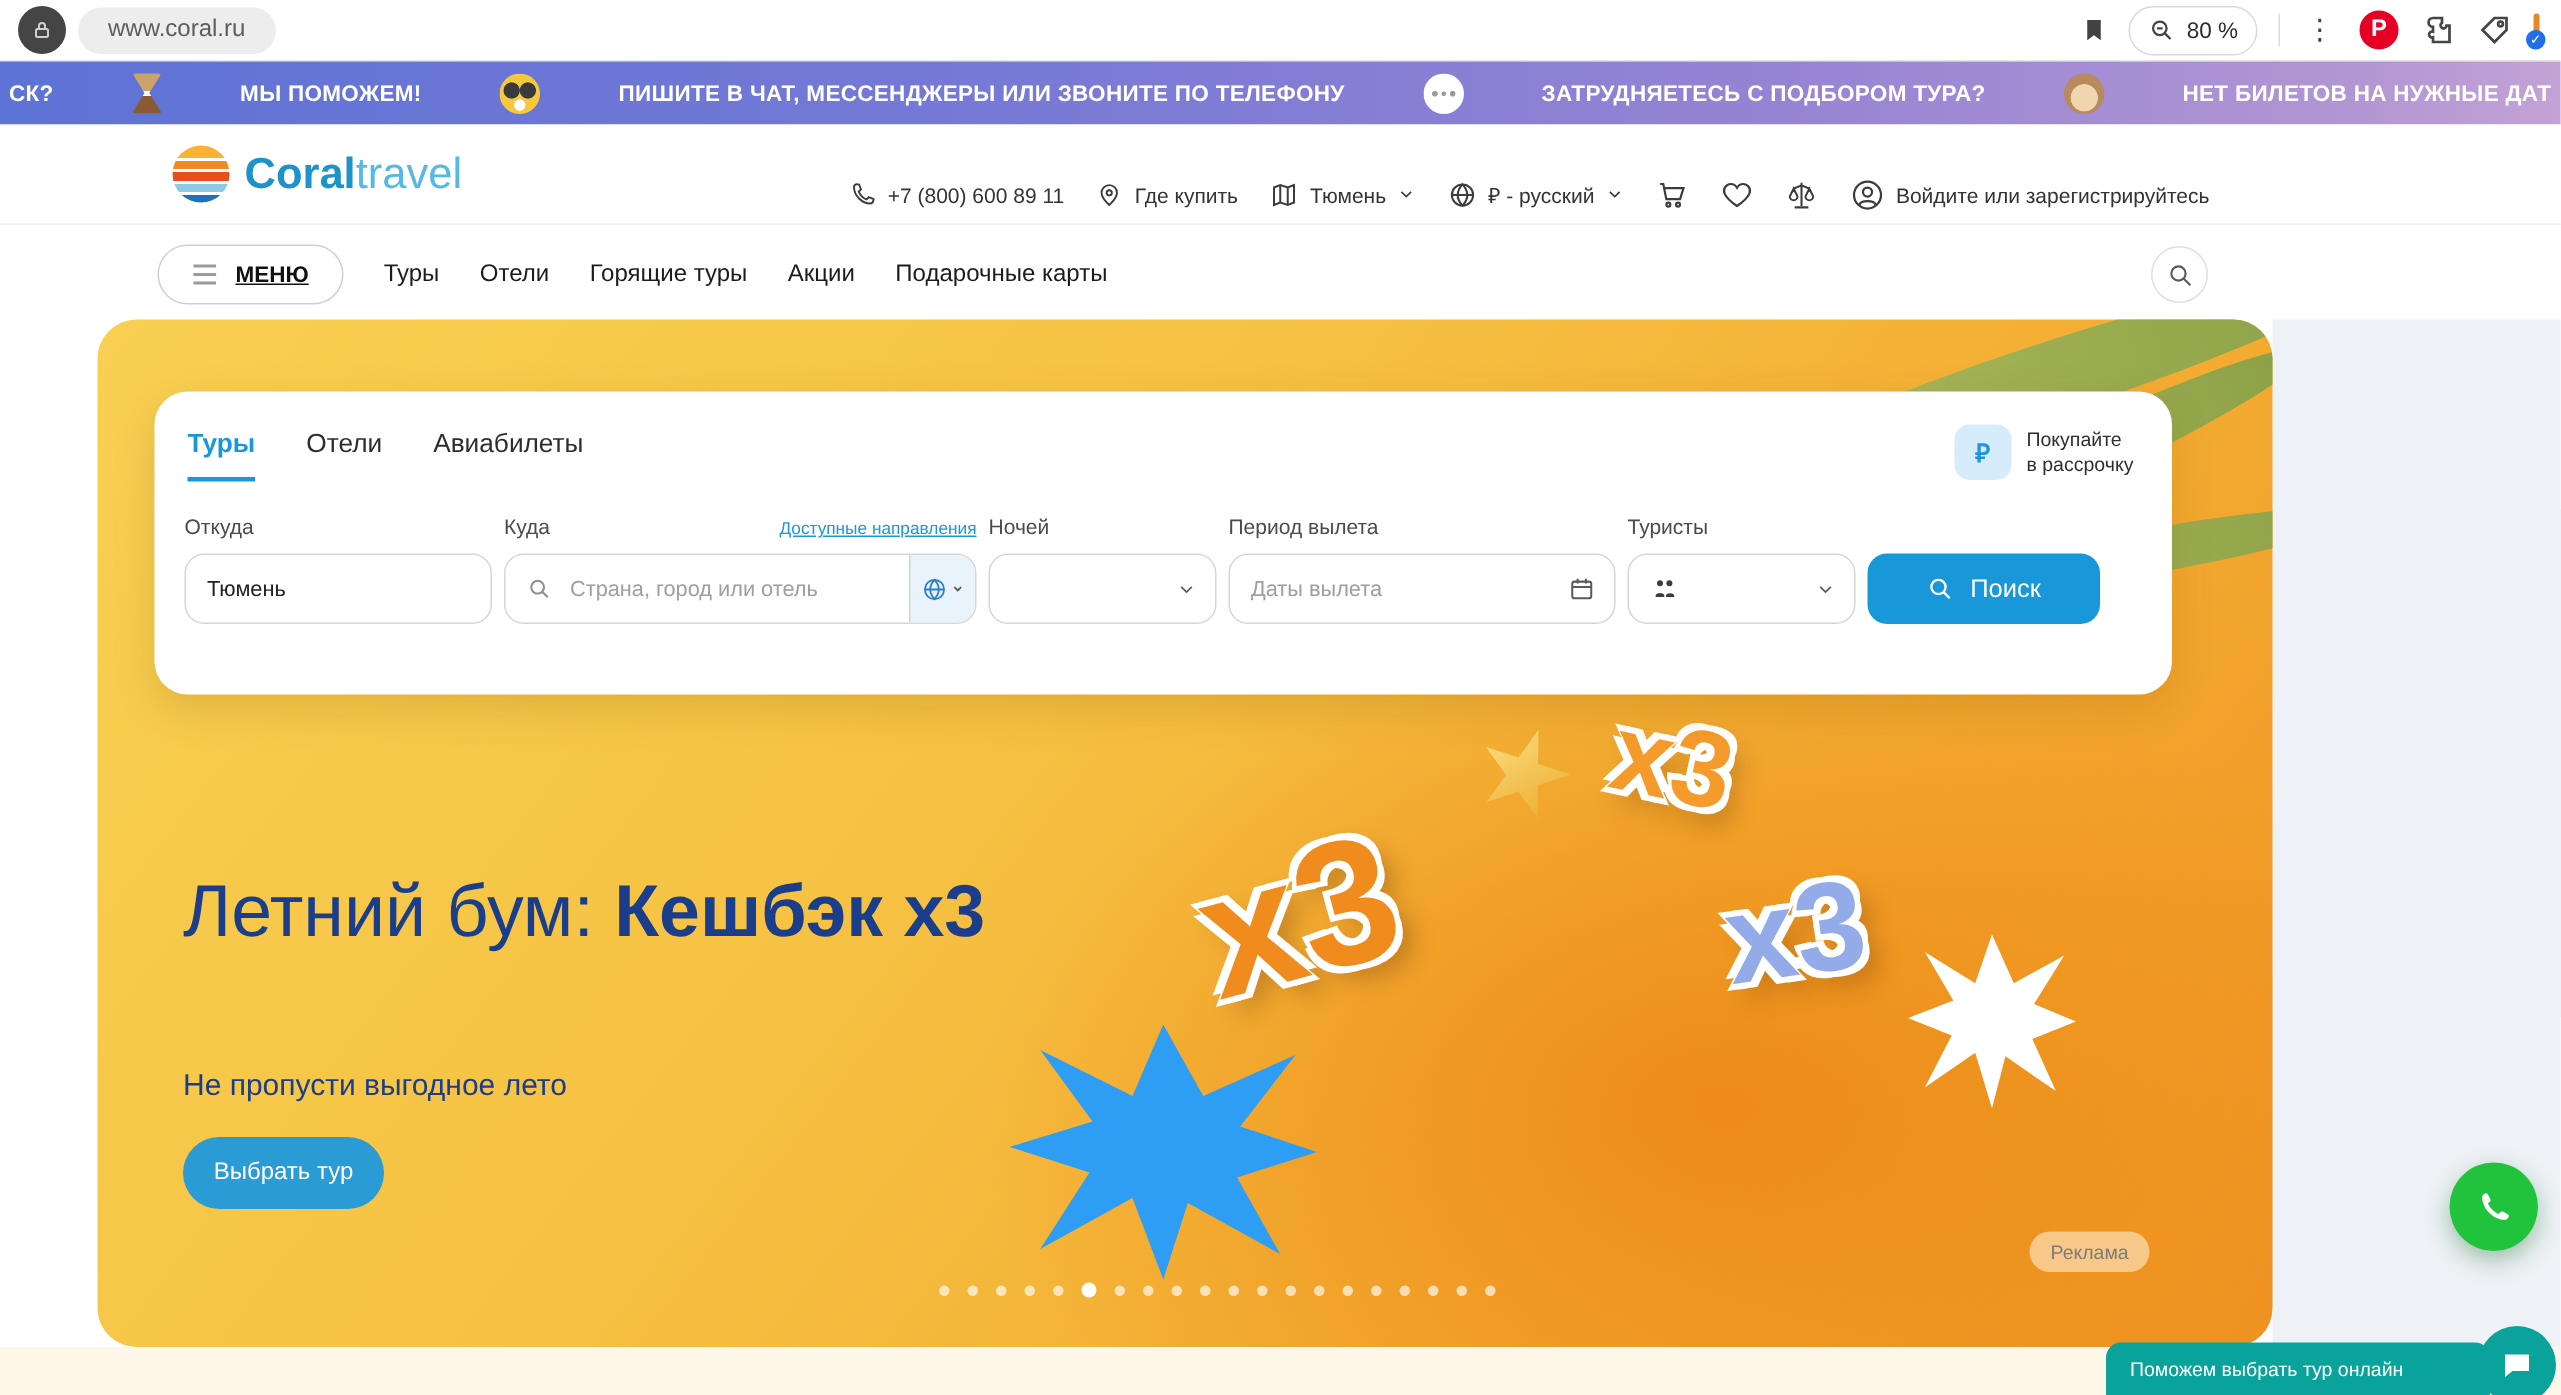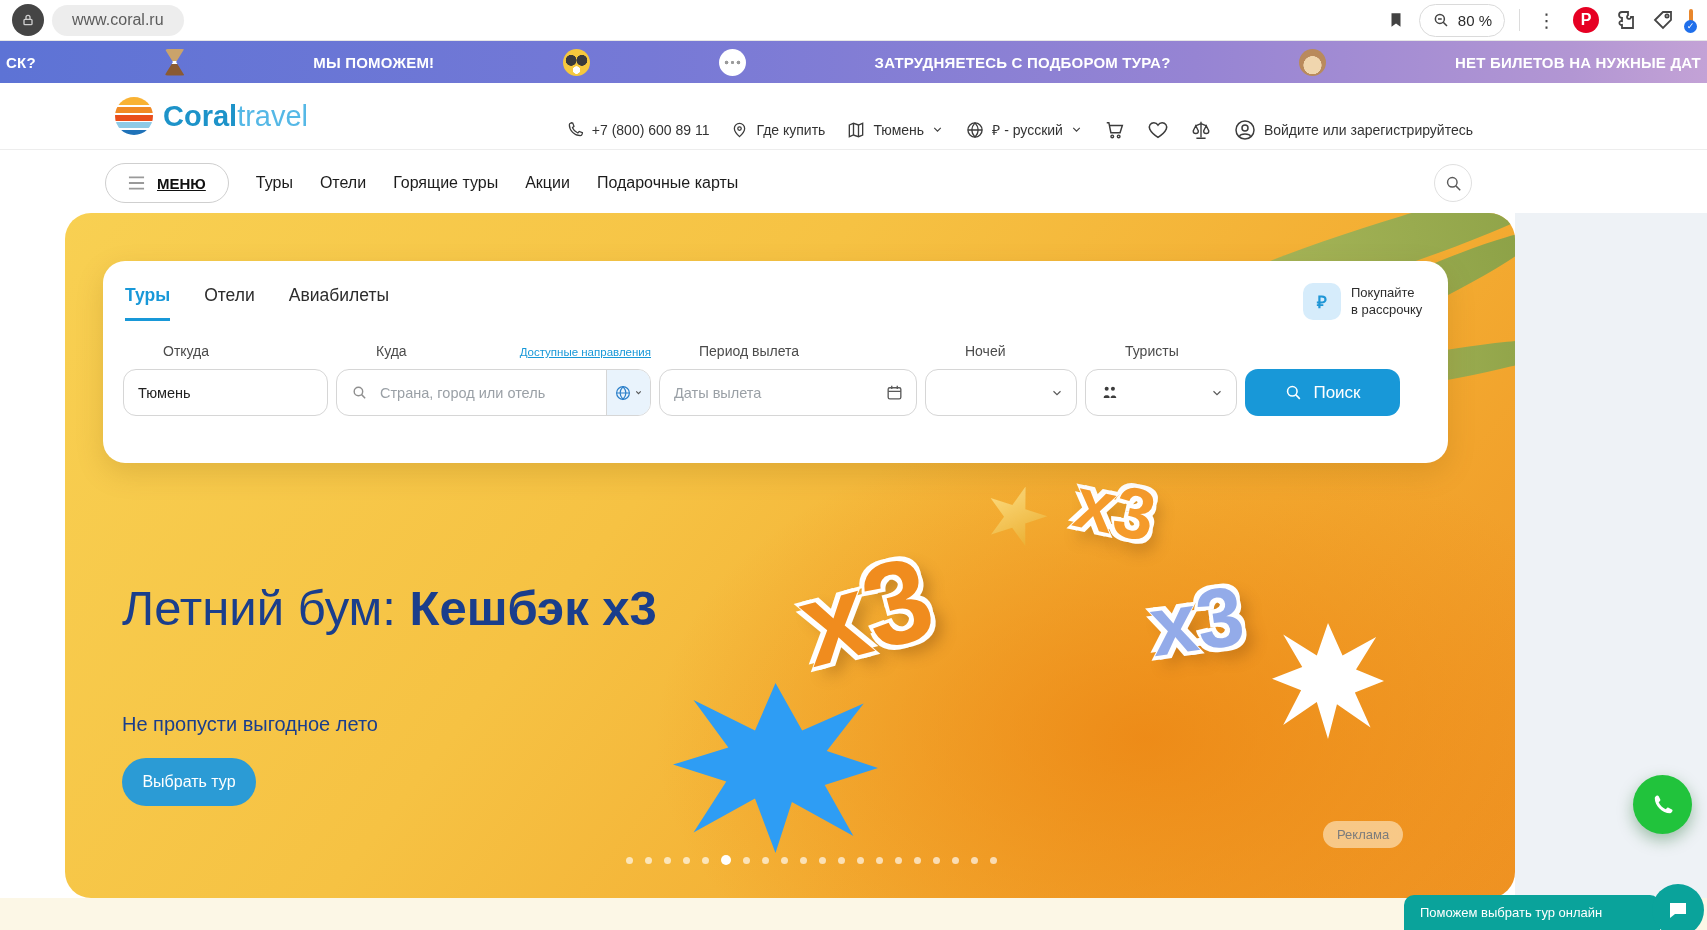--- a/index.html
+++ b/index.html
@@ -89,21 +89,21 @@
   .tabs { position:absolute; left:22px; top:24px; display:flex; gap:34px; font-size:17.5px; color:#2d2d2d; }
   .tab { padding-bottom:12px; cursor:pointer; }
   .tab.active { color:#1898d8; font-weight:bold; border-bottom:3px solid #1898d8; }
   .installment { position:absolute; left:1200px; top:22px; display:flex; align-items:center; gap:10px; }
   .inst-icon { width:38px; height:37px; border-radius:10px; background:#d6ecfb; color:#1f96d6;
     display:flex; align-items:center; justify-content:center; font-weight:bold; font-size:17px; }
   .inst-text { font-size:13px; color:#2e2e2e; line-height:1.25; }
   .fields { position:absolute; left:20px; top:82px; display:flex; gap:8px; }
   .fgroup { display:flex; flex-direction:column; }
   .flabel-row { display:flex; justify-content:space-between; align-items:baseline; height:20px; margin-bottom:6px; }
-  .flabel { font-size:14px; color:#4b4b4b;margin-left:40px; }
+  .flabel { font-size:14px; color:#4b4b4b; }
   .flink { font-size:11.5px; color:#1898d8; text-decoration:underline; cursor:pointer; }
   .fbox { height:47px; border:1px solid #d6d6d6; border-radius:13px; display:flex; align-items:center;
     background:#fff; overflow:hidden; }
   .fbox input { border:none; outline:none; flex:1; height:100%; padding:0 14px; font-size:14.5px;
     color:#222; font-family:"Liberation Sans", sans-serif; min-width:0; background:transparent; }
   .fbox input::placeholder { color:#9aa0a6; }
   .globe-btn { width:44px; height:100%; background:#e9f3fc; border-left:1px solid #d6d6d6;
     display:flex; align-items:center; justify-content:center; gap:2px; cursor:pointer; }
   .pad-ic { padding:0 12px 0 14px; }
   .search-btn { width:155px; height:47px; margin-top:26px; border:none; border-radius:13px; background:#1898d8;
@@ -130,21 +130,21 @@
   .burst.blue { left:608px; top:470px; width:205px; height:170px; background:#2e9df4;
     filter:drop-shadow(10px 8px 0 #000); }
   .burst.white { left:1207px; top:410px; width:112px; height:116px; background:#fff;
     filter:drop-shadow(8px 6px 0 #000); }
   .gold-star { position:absolute; left:920px; top:272px; width:62px; height:62px; background:linear-gradient(135deg,#ffe28a,#e8a826);
     clip-path:polygon(50% 0%,61% 35%,98% 35%,68% 57%,79% 91%,50% 70%,21% 91%,32% 57%,2% 35%,39% 35%);
     transform:rotate(18deg); filter:drop-shadow(3px 3px 0 #fff); z-index:2; }
   .dots { position:absolute; left:561px; top:642px; display:flex; align-items:center; gap:12px; z-index:4; }
   .dot { width:7px; height:7px; border-radius:50%; background:rgba(255,255,255,.65); cursor:pointer; }
   .dot.active { width:10px; height:10px; background:#fff; }
-  .ad-badge { position:absolute; left:1258px; top:608px; background:rgba(255,244,220,.55); color:#7c7c7c;
+  .ad-badge { position:absolute; left:1288px; top:608px; background:rgba(255,244,220,.55); color:#7c7c7c;
     font-size:13px; padding:6px 14px; border-radius:16px; z-index:4; }
 
   
   .phone-fab { position:absolute; left:1633px; top:775px; width:59px; height:59px; border-radius:50%;
     background:#21c33c; display:flex; align-items:center; justify-content:center;
     box-shadow:0 6px 16px rgba(0,90,20,.35); cursor:pointer; z-index:9; }
   .chat-bar { position:absolute; left:1404px; top:895px; width:256px; height:35px; background:#0aa39b;
     border-radius:10px 10px 0 0; color:#fff; font-size:13px; display:flex; align-items:center;
     padding-left:16px; z-index:8; cursor:pointer; }
   .chat-fab { position:absolute; left:1652px; top:884px; width:52px; height:52px; border-radius:50%;
@@ -199,20 +199,21 @@
       <span class="doc-icon"><i></i><i></i><span class="doc-check">✓</span></span>
     </span>
   </div>
 </div>
 
 <div class="promo">
   <span class="txt">СК?</span>
   <span class="emj hourglass"></span>
   <span class="txt">МЫ ПОМОЖЕМ!</span>
   <span class="emj nerd"></span>
+  <span class="txt">ПИШИТЕ В ЧАТ, МЕССЕНДЖЕРЫ ИЛИ ЗВОНИТЕ ПО ТЕЛЕФОНУ</span>
   <span class="emj bubble"></span>
   <span class="txt">ЗАТРУДНЯЕТЕСЬ С ПОДБОРОМ ТУРА?</span>
   <span class="emj monkey"></span>
   <span class="txt">НЕТ БИЛЕТОВ НА НУЖНЫЕ ДАТ</span>
 </div>
 
 <div class="site-header">
   <div class="logo">
     <span class="logo-mark"></span>
     <span class="logo-text">
@@ -367,43 +368,43 @@
             <svg width="18" height="18" viewBox="0 0 24 24" fill="none" stroke="#2b7fc9" stroke-width="1.6">
               <circle cx="12" cy="12" r="8.5"></circle>
                 <path d="M3.5 12h17M12 3.5c-5 5.5-5 11.5 0 17 5-5.5 5-11.5 0-17z"></path>
               </svg>
             <svg width="9" height="9" viewBox="0 0 24 24" fill="none" stroke="#555" stroke-width="3">
                 <path d="M6 9l6 6 6-6"></path>
               </svg>
           </span>
         </div>
       </div>
+      <div class="fgroup" style="width:152px">
+        <div class="flabel-row">
+            <span class="flabel">Ночей</span>
+          </div>
+        <div class="fbox">
+          <input readonly="" style="">
+          <span class="icon pad-ic">
+            <svg width="14" height="14" viewBox="0 0 24 24" fill="none" stroke="#5a5a5a" stroke-width="2">
+                <path d="M6 9l6 6 6-6"></path>
+              </svg>
+          </span>
+        </div>
+      </div>
       <div class="fgroup" style="width:258px">
         <div class="flabel-row">
             <span class="flabel">Период вылета</span>
           </div>
         <div class="fbox">
           <input placeholder="Даты вылета" style="">
           <span class="icon pad-ic">
             <svg width="19" height="19" viewBox="0 0 24 24" fill="none" stroke="#5a5a5a" stroke-width="1.7">
               <rect x="4" y="6" width="16" height="14" rx="2"></rect>
                 <path d="M4 10.5h16M8.5 3.5v4M15.5 3.5v4"></path>
-              </svg>
-          </span>
-        </div>
-      </div>
-      <div class="fgroup" style="width:152px">
-        <div class="flabel-row">
-            <span class="flabel">Ночей</span>
-          </div>
-        <div class="fbox">
-          <input readonly="" style="">
-          <span class="icon pad-ic">
-            <svg width="14" height="14" viewBox="0 0 24 24" fill="none" stroke="#5a5a5a" stroke-width="2">
-                <path d="M6 9l6 6 6-6"></path>
               </svg>
           </span>
         </div>
       </div>
       <div class="fgroup" style="width:152px">
         <div class="flabel-row">
             <span class="flabel">Туристы</span>
           </div>
         <div class="fbox">
           <span class="icon pad-ic">

